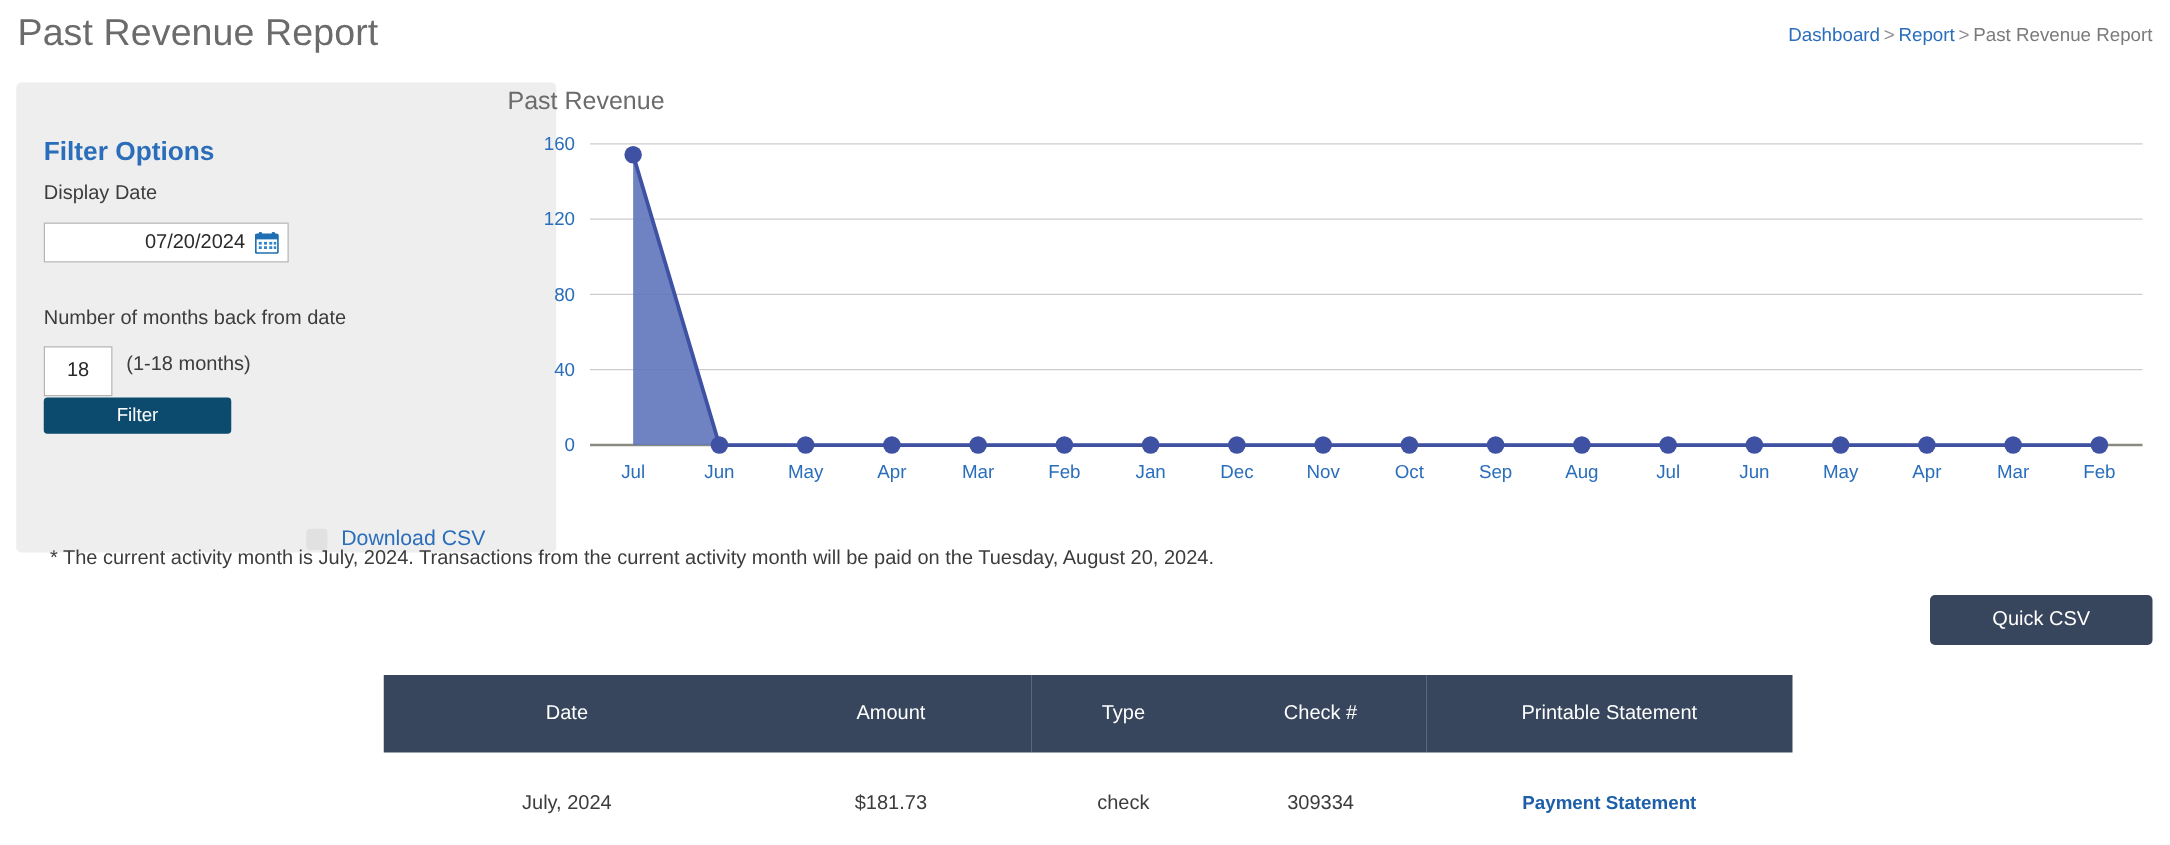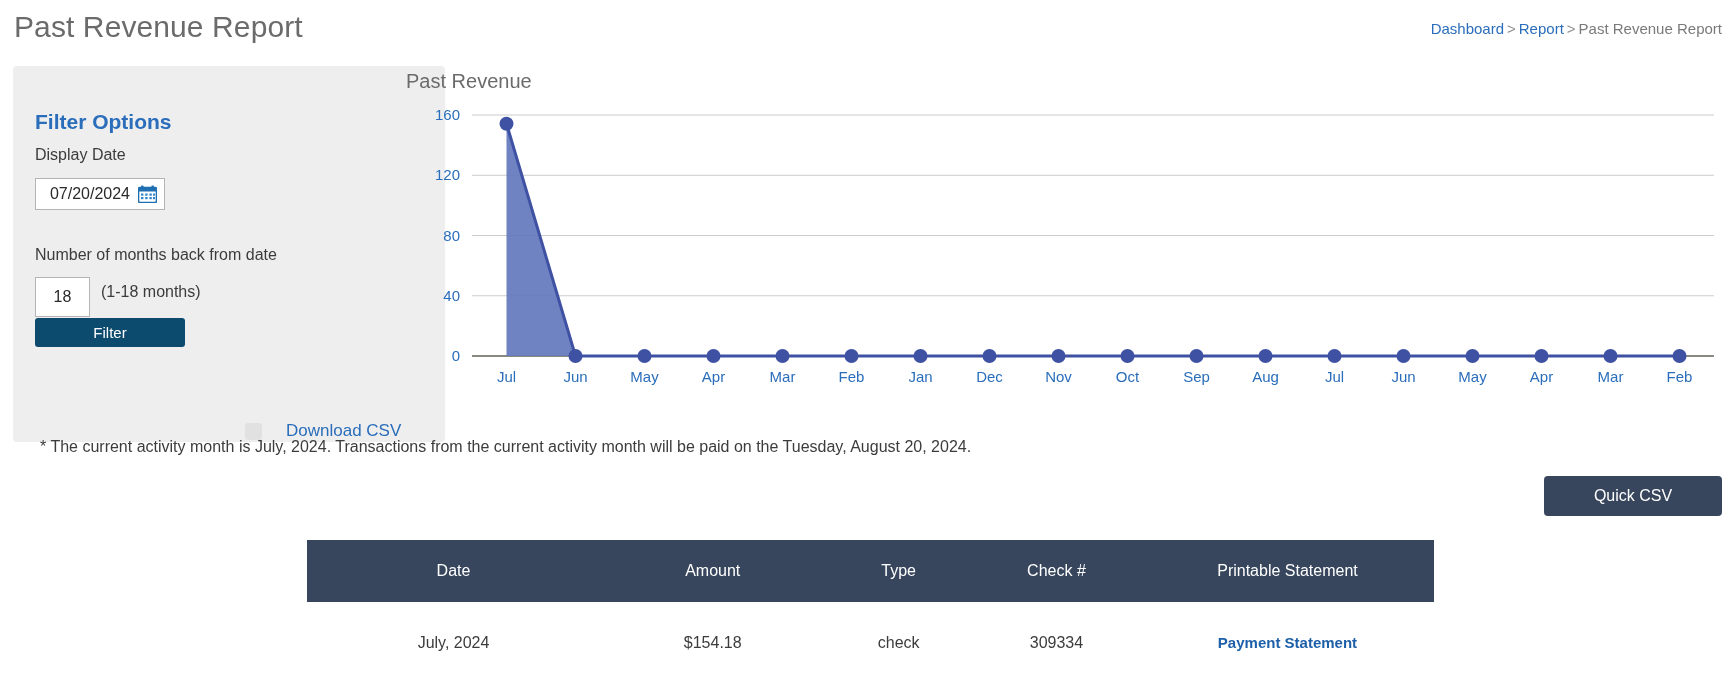--- a/index.html
+++ b/index.html
@@ -35,21 +35,21 @@
   .filter-title {
     position: absolute; left: 22px; top: 24px;
     font-size: 21px; color: #2a6ebb; font-weight: 700; margin-top: 20px;
   }
   .lbl-display-date {
     position: absolute; left: 22px; top: 80px;
     font-size: 16px; color: #3c3c3c;
   }
   .date-box {
     position: absolute; left: 22px; top: 112px;
-    width: 130px; height: 32px;
+    width: 196px; height: 32px;
     background: #ffffff; border: 1px solid #b4b4b4;
     display: flex; align-items: center; justify-content: flex-end;
     padding-right: 7px;
     padding-left: 48px;
   }
   .date-val { font-size: 16px; color: #2a2a2a; margin-right: 8px; }
   .cal-ico { width: 19px; height: 18px; flex: none; }
   .lbl-months {
     position: absolute; left: 22px; top: 180px;
     font-size: 16px; color: #3c3c3c;
@@ -67,21 +67,21 @@
   }
   .filter-btn {
     position: absolute; left: 22px; top: 252px;
     width: 150px; height: 29px;
     background: #0c4a6e; color: #ffffff;
     border: none; border-radius: 3px;
     font-size: 15px; font-family: inherit; cursor: pointer;
   }
   .dl-csv-row {
     position: absolute; left: 232px; top: 355px;
-    display: flex; align-items: center; gap: 24px;
+    display: flex; align-items: center; gap: 11px;
   }
   .dl-chk {
     width: 17px; height: 17px; background: #e1e1e1;
     border-radius: 3px; flex: none;
   }
   .dl-csv-lbl { font-size: 17px; color: #2a6ebb; }
 
   
   .chart-wrap { position: absolute; left: 404px; top: 70px; width: 1320px; height: 335px; }
   .chart-title { font-size: 20px; color: #6b6b6b; margin: 0 0 4px 2px; }
@@ -252,21 +252,21 @@
           <th>Date</th>
           <th>Amount</th>
           <th>Type</th>
           <th>Check #</th>
           <th>Printable Statement</th>
         </tr>
       </thead>
       <tbody>
         <tr>
           <td>July, 2024</td>
-          <td>$154.18</td>
+          <td>$181.73</td>
           <td>check</td>
           <td>309334</td>
           <td>
             <a href="#">Payment Statement</a>
           </td>
         </tr>
       </tbody>
     </table>
   </div>
 

